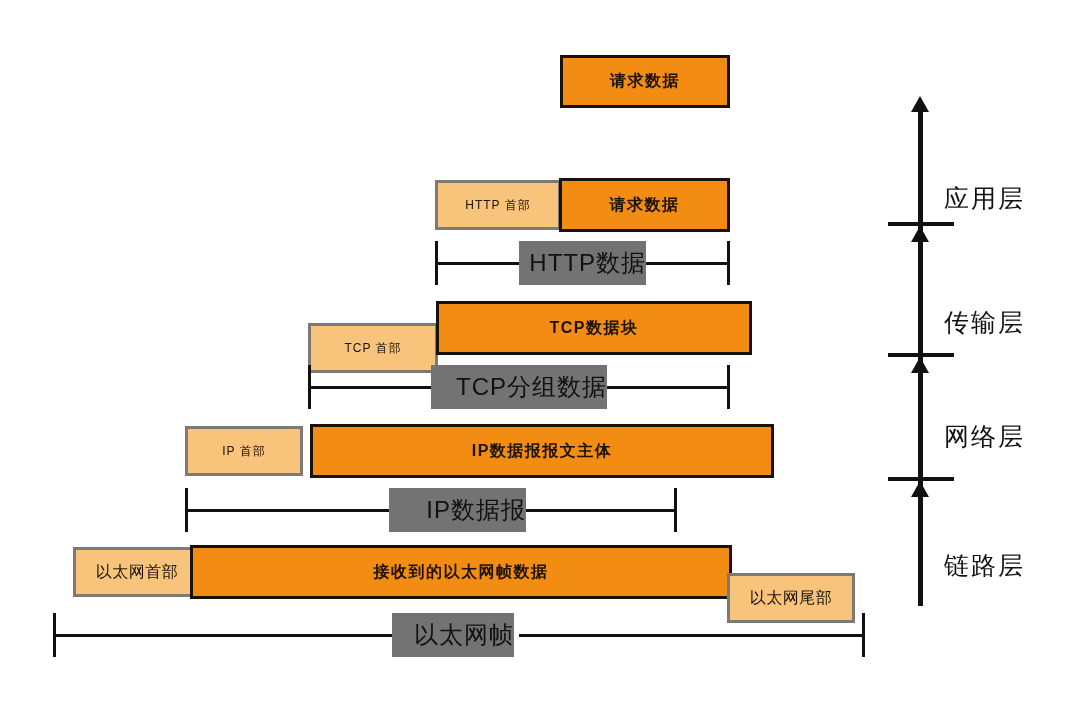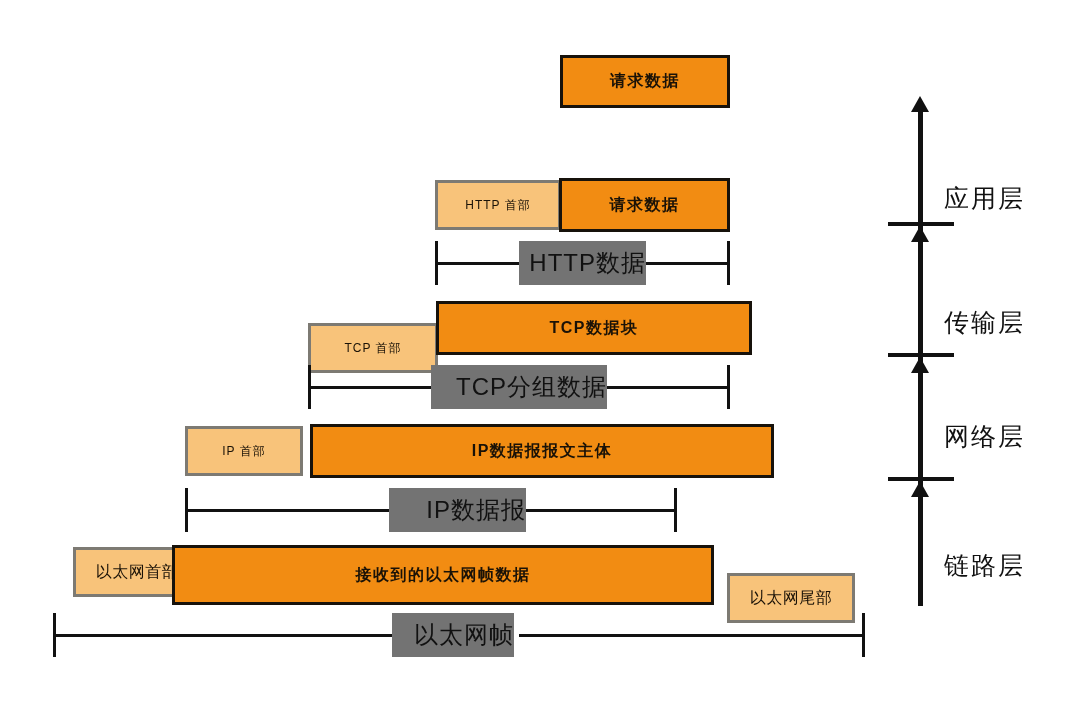--- a/index.html
+++ b/index.html
@@ -149,21 +149,21 @@
 
   <div class="bracket" style="left:185px; top:488px; width:492px;">
     <div class="cap left"></div>
     <div class="cap right"></div>
     <div class="rule l" style="width:208px;"></div>
     <div class="rule r" style="width:208px;"></div>
     <div class="btext" style="left:204px; width:137px;">IP数据报</div>
   </div>
 
   <div class="box header tiny" style="left:60px; top:547px; width:128px; height:50px;margin-left:13px;">以太网首部</div>
-  <div class="box payload" style="left:172px; top:545px; width:542px; height:60px;">接收到的以太网帧数据</div>
+  <div class="box payload" style="left:190px; top:545px; width:542px; height:54px;">接收到的以太网帧数据</div>
   <div class="box header tiny" style="left:727px; top:547px; width:128px; height:50px;margin-top:26px;">以太网尾部</div>
 
   <div class="bracket" style="left:53px; top:613px; width:800px;padding-left:12px;">
     <div class="cap left"></div>
     <div class="cap right"></div>
     <div class="rule l" style="width:345px;"></div>
     <div class="rule r" style="width:345px;"></div>
     <div class="btext" style="left:339px; width:122px;">以太网帧</div>
   </div>
 

